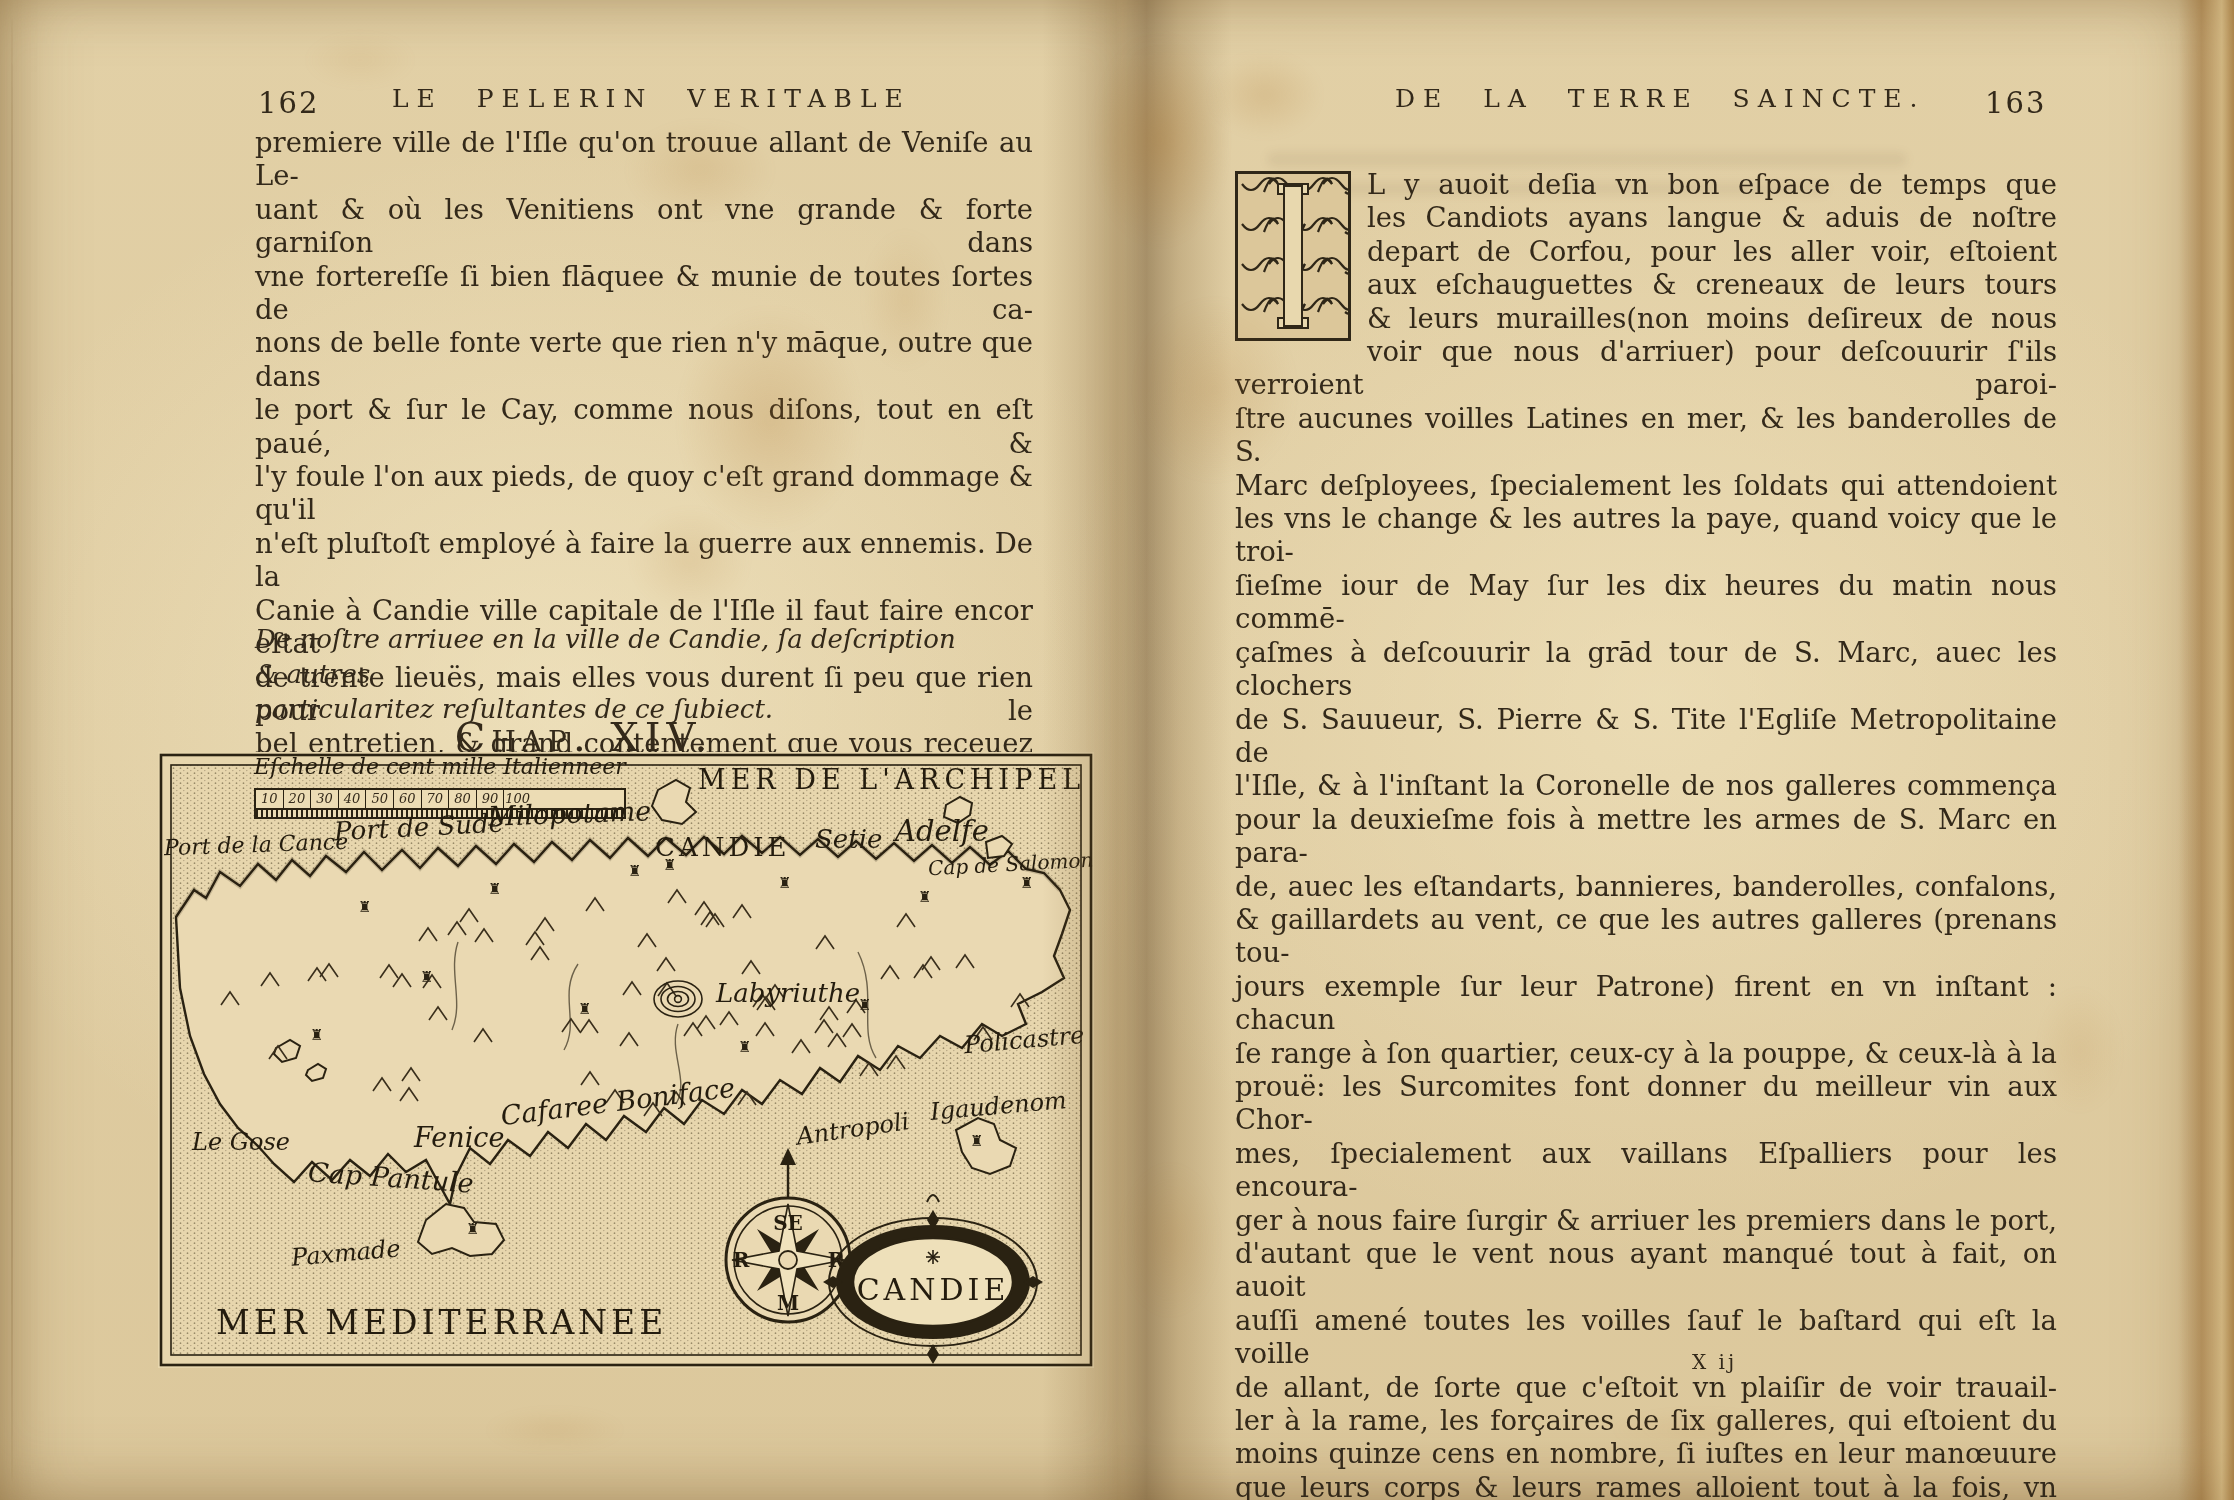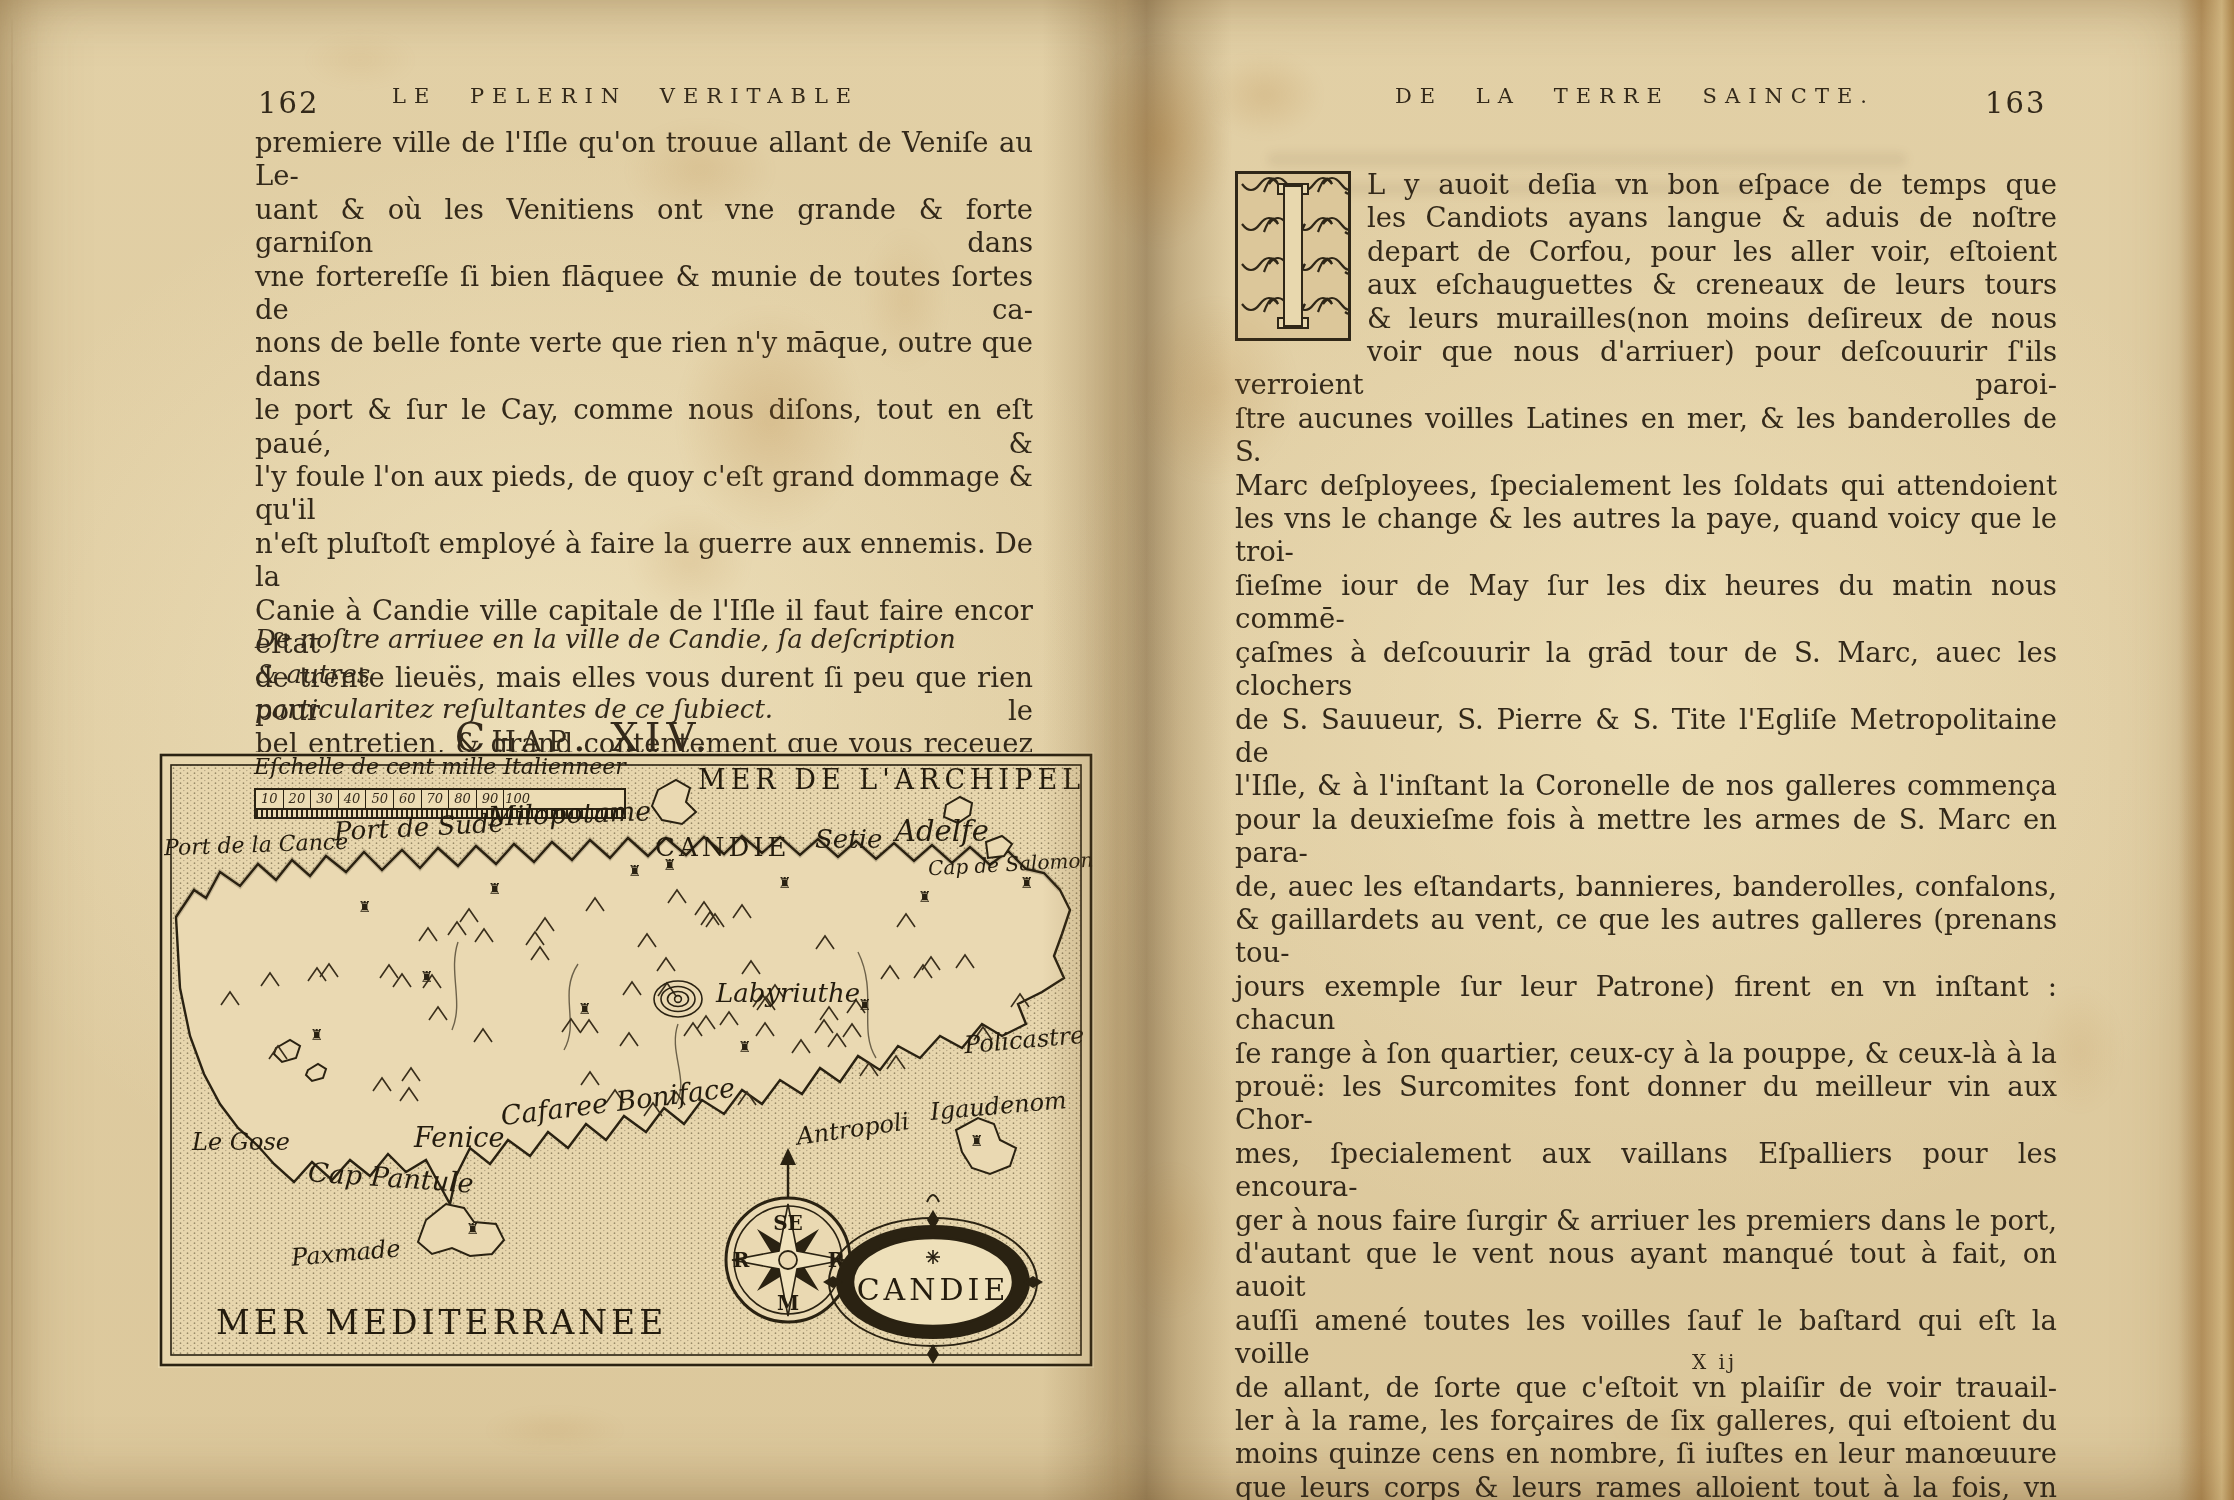--- a/index.html
+++ b/index.html
@@ -13,21 +13,21 @@
   #left-page{left:0;width:1117px;box-shadow:inset 50px 0 70px -40px rgba(120,88,40,.5), inset 0 35px 60px -35px rgba(125,92,45,.4), inset 0 -45px 70px -40px rgba(125,92,45,.45);}
   #right-page{left:1117px;width:1117px;box-shadow:inset -70px 0 80px -40px rgba(130,92,40,.55), inset 0 35px 60px -35px rgba(125,92,45,.35), inset 0 -45px 70px -40px rgba(125,92,45,.45);}
   #gutter{position:absolute;left:1042px;top:0;width:190px;height:1500px;background:linear-gradient(90deg,transparent,rgba(112,80,35,.30) 42%,rgba(88,60,25,.42) 55%,rgba(112,80,35,.24) 72%,transparent);}
   #left-edge-line{position:absolute;left:11px;top:18px;width:2px;height:1464px;background:rgba(90,60,20,.22);border-radius:50%;}
   #right-edge{position:absolute;left:2178px;top:0;width:56px;height:1500px;background:linear-gradient(90deg,transparent,rgba(150,100,40,.40) 42%,rgba(226,198,140,.55) 78%,rgba(165,115,50,.5));}
   .stain{position:absolute;pointer-events:none;}
   .ghost{position:absolute;background:rgba(80,60,30,.07);filter:blur(4px);border-radius:8px;}
 
   
   .pageno{position:absolute;font-size:29px;letter-spacing:2px;}
-  .runtitle{position:absolute;font-size:21px;letter-spacing:8px;word-spacing:18px;white-space:nowrap;}
+  .runtitle{position:absolute;font-size:25px;letter-spacing:8px;word-spacing:18px;white-space:nowrap;}
 
   
   .bodyblock{position:absolute;font-size:27.5px;line-height:33.4px;}
   .line{text-align:justify;text-align-last:justify;white-space:normal;}
   .line.last{text-align-last:left;}
   #left-body{left:255px;top:126px;width:778px;}
   #right-body{left:1235px;top:168px;width:822px;}
   .dcap{float:left;width:116px;height:170px;margin:3px 16px 4px 0;border:3px solid #2f2718;box-sizing:border-box;background:#dcc79a;position:relative;}
   .summary{position:absolute;left:255px;top:622px;width:778px;font-style:italic;font-size:26px;line-height:35px;text-align:left;padding-right:55px;box-sizing:border-box;}
   .chap{position:absolute;left:255px;top:714px;width:778px;font-variant:small-caps;font-size:40px;letter-spacing:6px;text-align:center;padding-right:120px;box-sizing:border-box;}

